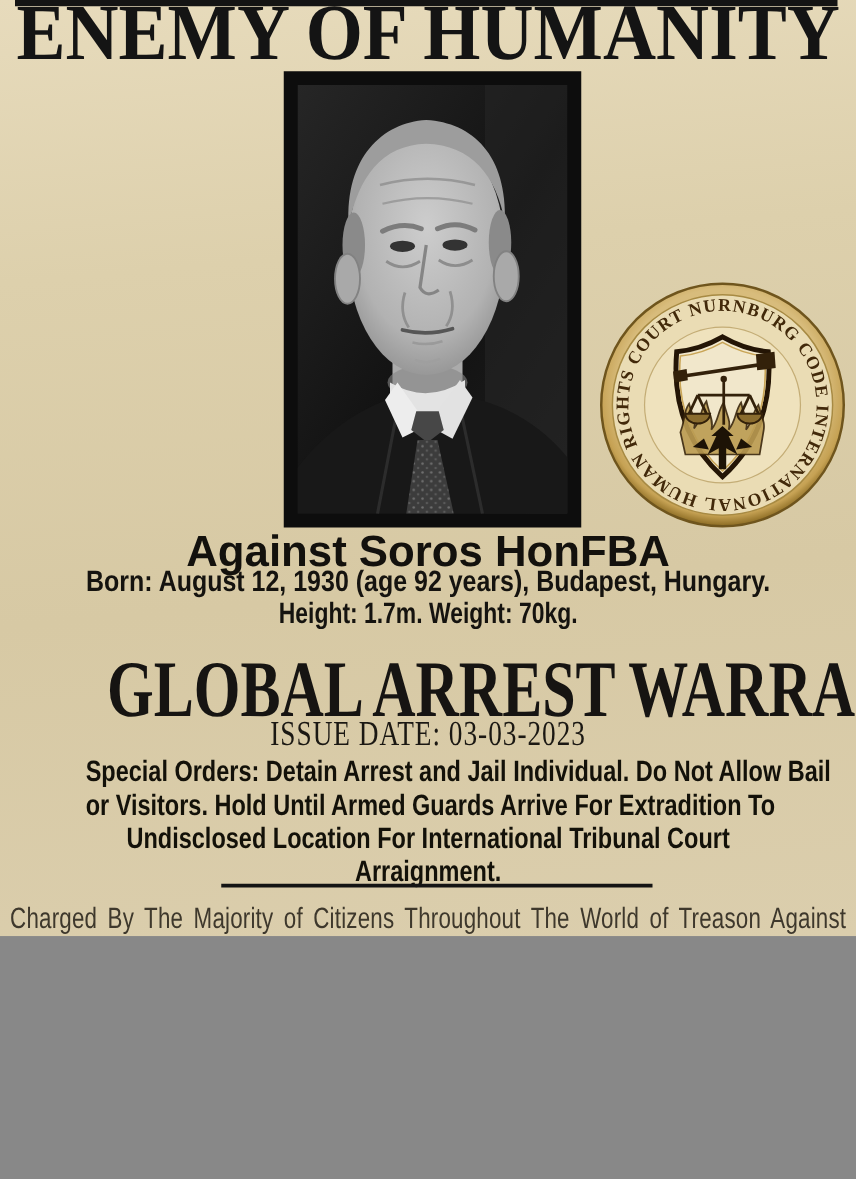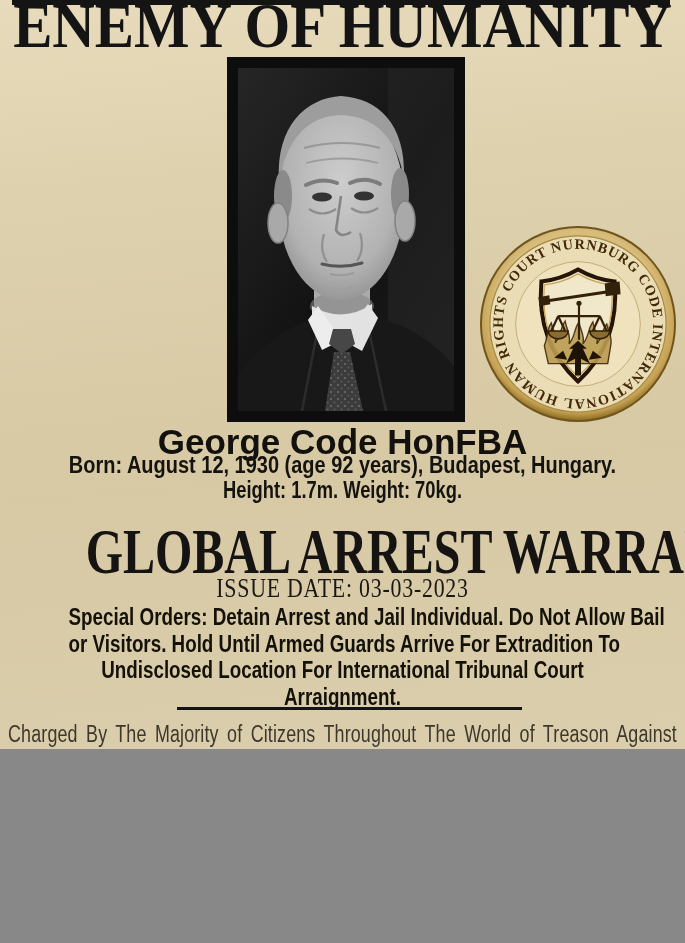--- a/index.html
+++ b/index.html
@@ -168,21 +168,21 @@
       <path d="M112,107 A10,8 0 0 0 132,107 Z" fill="#8a6c2e" stroke-width="1.6"></path>
     </g>
 
     <g fill="#1d1306">
       <polygon points="100,117 91,125 95,125 88,140 97,135 97,152 103,152 103,135 112,140 105,125 109,125"></polygon>
       <polygon points="85,127 76,134 89,136"></polygon>
       <polygon points="115,127 124,134 111,136"></polygon>
     </g>
   </svg>
 
-  <div class="subject-name">George Code HonFBA</div>
+  <div class="subject-name">Against Soros HonFBA</div>
   <div class="subject-born">Born: August 12, 1930 (age 92 years), Budapest, Hungary.</div>
   <div class="subject-stats">Height: 1.7m. Weight: 70kg.</div>
 
   <div class="warrant-heading">GLOBAL ARREST WARRANT</div>
   <div class="issue-date">ISSUE DATE: 03-03-2023</div>
 
   <div class="special-orders">
     <div class="so-line">Special Orders: Detain Arrest and Jail Individual. Do Not Allow Bail</div>
     <div class="so-line">or Visitors. Hold Until Armed Guards Arrive For Extradition To</div>
     <div class="so-line">Undisclosed Location For International Tribunal Court</div>

